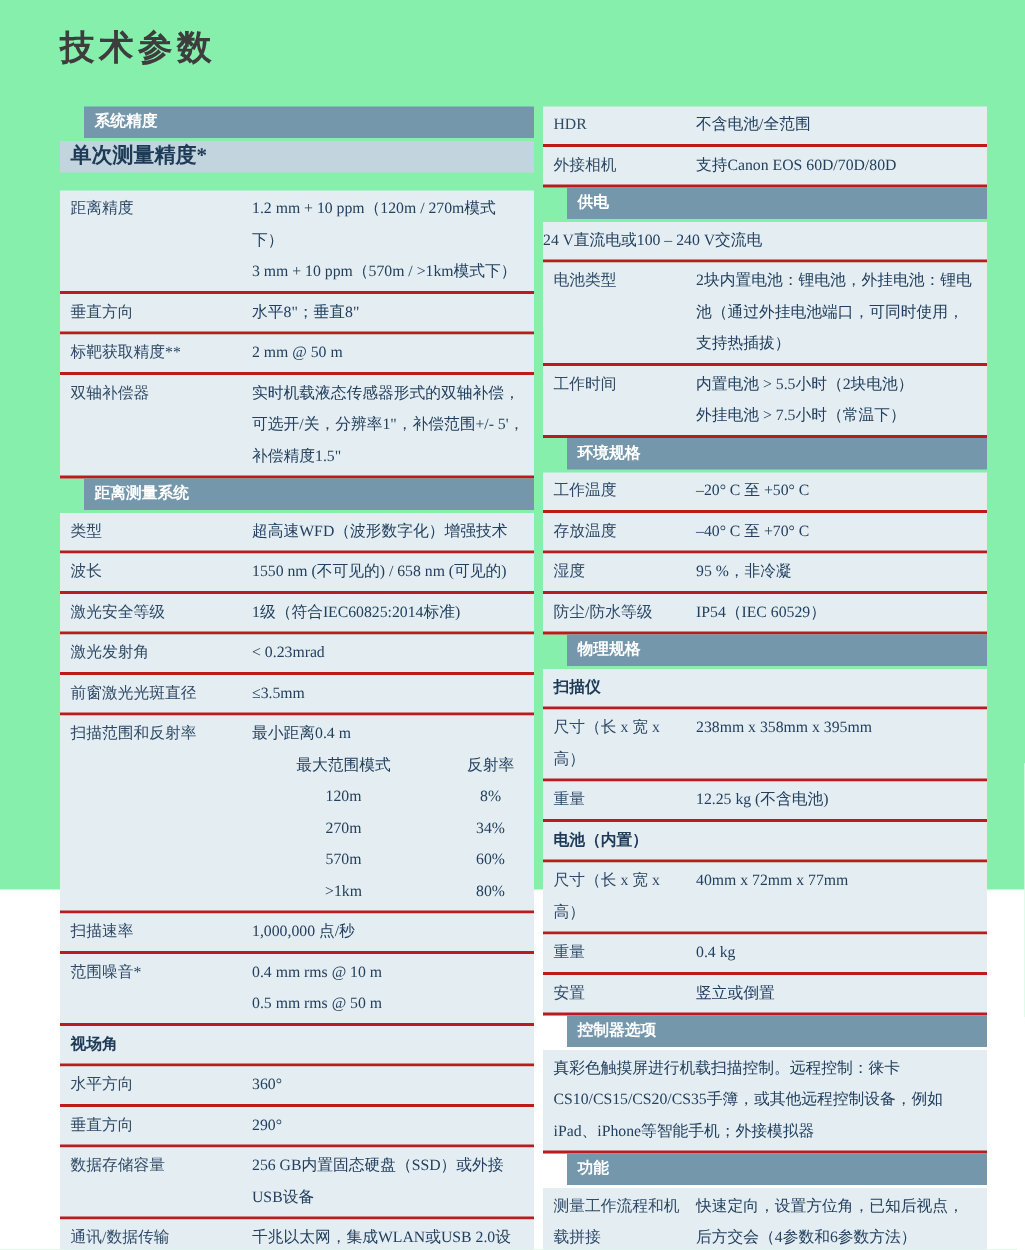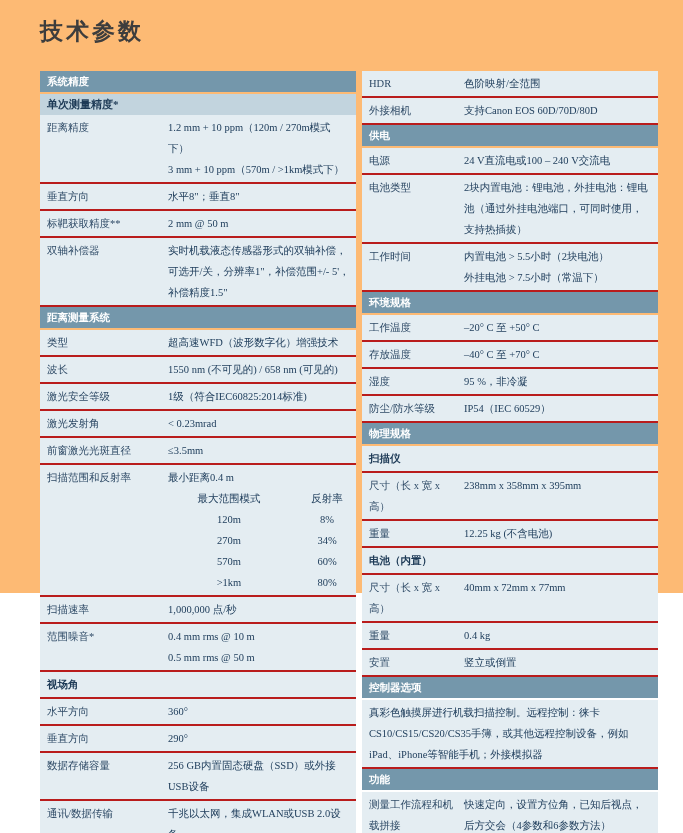--- a/index.html
+++ b/index.html
@@ -1,38 +1,38 @@
 <!DOCTYPE html>
 <html><head>
 <meta charset="utf-8">
 <style>
   html,body{margin:0;padding:0;background:#ffffff;}
   body{
     width:683px;height:833px;overflow:hidden;
     font-family:"Liberation Serif","DejaVu Serif",serif;
     color:#24405c;
   }
-  .page{position:relative;width:683px;height:593px;background:#fdba74;}
+  .page{position:relative;width:683px;height:593px;background:#86efac;}
   .title{
     margin:0;padding:16px 0 0 40px;
     font-family:"Liberation Sans","DejaVu Sans",sans-serif;
     font-size:23px;font-weight:bold;color:#3d3d3d;letter-spacing:3px;
   }
   .cols{display:flex;margin:24px 0 0 40px;gap:6px;align-items:flex-start;}
   .col-left{width:316px;}
   .col-right{width:296px;}
 
   .sec{
     background:#7497ab;color:#ffffff;font-weight:bold;
     font-family:"Liberation Sans","DejaVu Sans",sans-serif;
-    font-size:10.5px;line-height:19px;padding:1px 0 1px 7px;margin-bottom:2px;
+    font-size:10.5px;line-height:19px;padding:1px 0 1px 7px;margin-bottom:2px;margin-left:16px;
   }
   .subsec{
     background:#c2d4de;color:#1d3a56;font-weight:bold;
-    font-size:11px;line-height:19px;padding:1px 0 1px 7px;margin-bottom:0;
+    font-size:14px;line-height:19px;padding:1px 0 1px 7px;margin-bottom:12px;
   }
   .row{display:flex;background:#e4edf2;border-bottom:2px solid #b91c1c;}
   .lbl{
     flex:0 0 128px;box-sizing:border-box;padding:2px 4px 2px 7px;
     font-size:10.5px;line-height:21px;color:#2e4a66;
   }
   .col-right .lbl{flex:0 0 102px;}
   .lbl.bold{font-weight:bold;color:#1d3a56;}
   .val{
     flex:1;box-sizing:border-box;padding:2px 6px 2px 0;
@@ -181,32 +181,31 @@
           <div class="val">
             <span class="vline">千兆以太网，集成WLAN或USB 2.0设备</span>
           </div>
         </div>
       </div>
     <div class="col-right">
       <div id="col-right-rows">
           <div class="row">
             <div class="lbl">HDR</div>
             <div class="val">
-              <span class="vline">色阶映射/全范围</span>
+              <span class="vline">不含电池/全范围</span>
             </div>
           </div>
           <div class="row">
             <div class="lbl">外接相机</div>
             <div class="val">
               <span class="vline">支持Canon EOS 60D/70D/80D</span>
             </div>
           </div>
           <div class="sec">供电</div>
           <div class="row">
-            <div class="lbl">电源</div>
             <div class="val">
               <span class="vline">24 V直流电或100 – 240 V交流电</span>
             </div>
           </div>
           <div class="row">
             <div class="lbl">电池类型</div>
             <div class="val">
               <span class="vline">2块内置电池：锂电池，外挂电池：锂电池（通过外挂电池端口，可同时使用，支持热插拔）</span>
             </div>
           </div>

